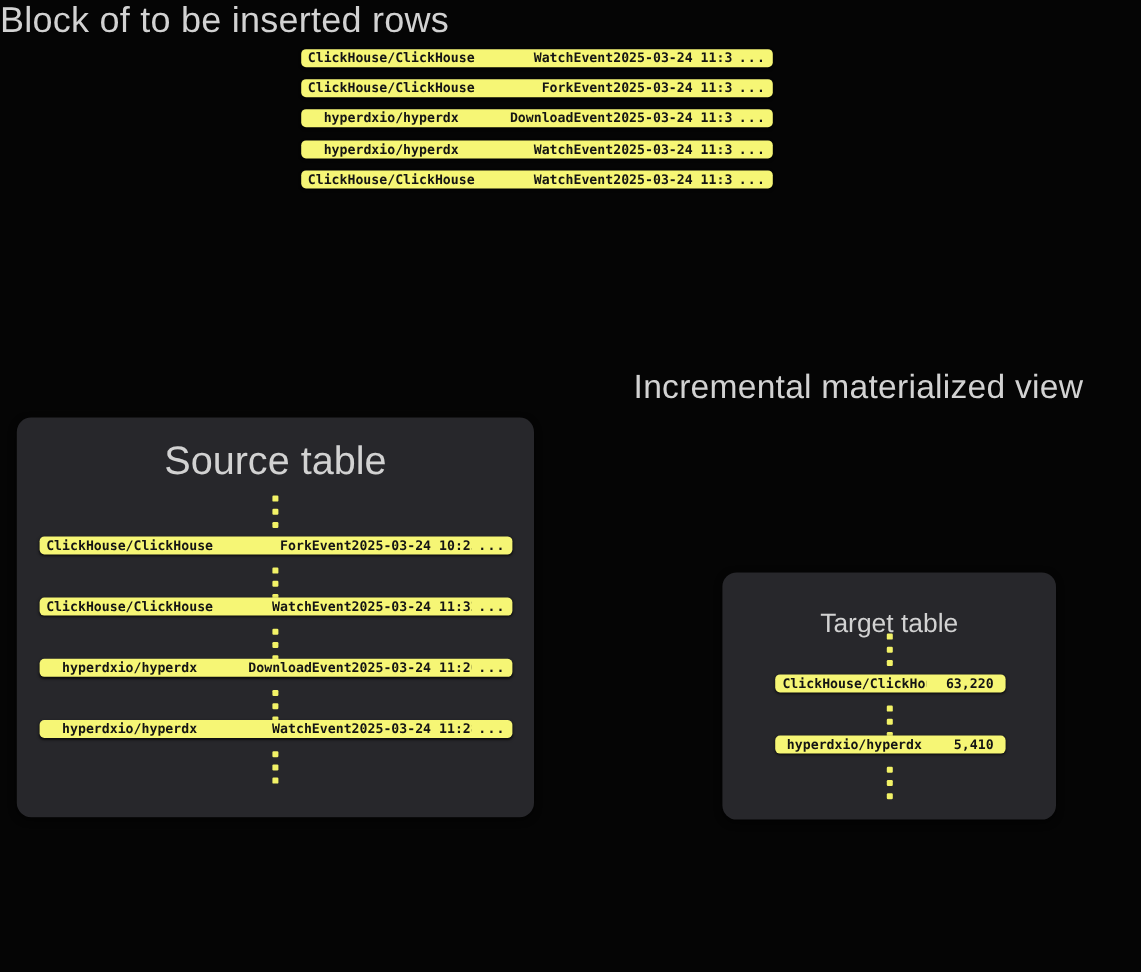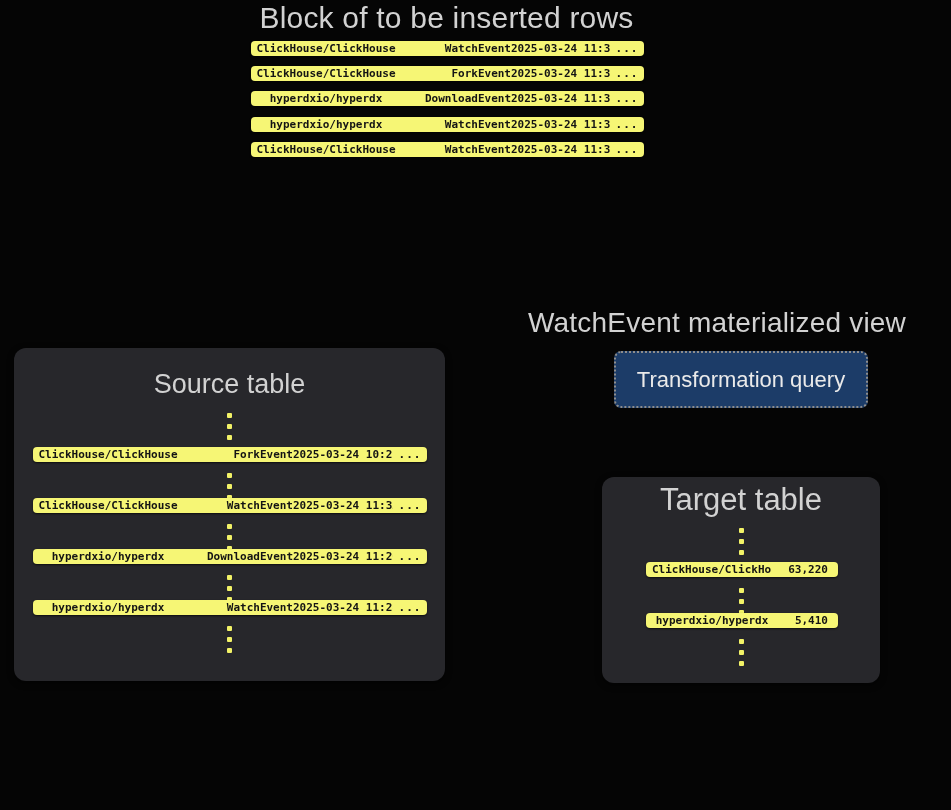--- a/index.html
+++ b/index.html
@@ -26,21 +26,21 @@
     color: #d2d2d2;
     font-family: "Liberation Sans", sans-serif;
     font-weight: 400;
     white-space: nowrap;
     letter-spacing: 0.2px;
   }
   #block-title {
     left: 0;
     top: 1px;
     width: 893px;
-    text-align: center;
+    text-align: left;
     font-size: 30px;
     line-height: 34px;
   }
   #imv-title {
     left: 528px;
     top: 306px;
     font-size: 28px;
     line-height: 34px;
   }
 
@@ -107,26 +107,26 @@
     position: absolute;
     left: 0;
     right: 0;
     text-align: center;
     color: #d2d2d2;
     font-family: "Liberation Sans", sans-serif;
     white-space: nowrap;
   }
   #source-panel .panel-title {
     top: 20px;
-    font-size: 27px;
+    font-size: 33px;
     line-height: 32px;
   }
   #target-panel .panel-title {
-    top: 8px;
-    font-size: 31px;
+    top: 28px;
+    font-size: 22px;
     line-height: 30px;
   }
 
   
   .vdots {
     position: absolute;
     width: 5px;
     display: flex;
     flex-direction: column;
     justify-content: space-between;
@@ -273,23 +273,22 @@
       <span class="cell cell-more">...</span>
     </div>
 
     <div class="vdots" style="top:278px;height:27px;">
       <span></span>
         <span></span>
         <span></span>
     </div>
   </div>
 
-  <div class="heading" id="imv-title">WatchEvent materialized view</div>
-
-  <div id="transform-box">Transformation query</div>
+  <div class="heading" id="imv-title">Incremental materialized view</div>
+
 
   <div class="panel" id="target-panel">
     <div class="panel-title">Target table</div>
 
     <div class="vdots" style="top:51px;height:27px;">
       <span></span>
         <span></span>
         <span></span>
     </div>
 

